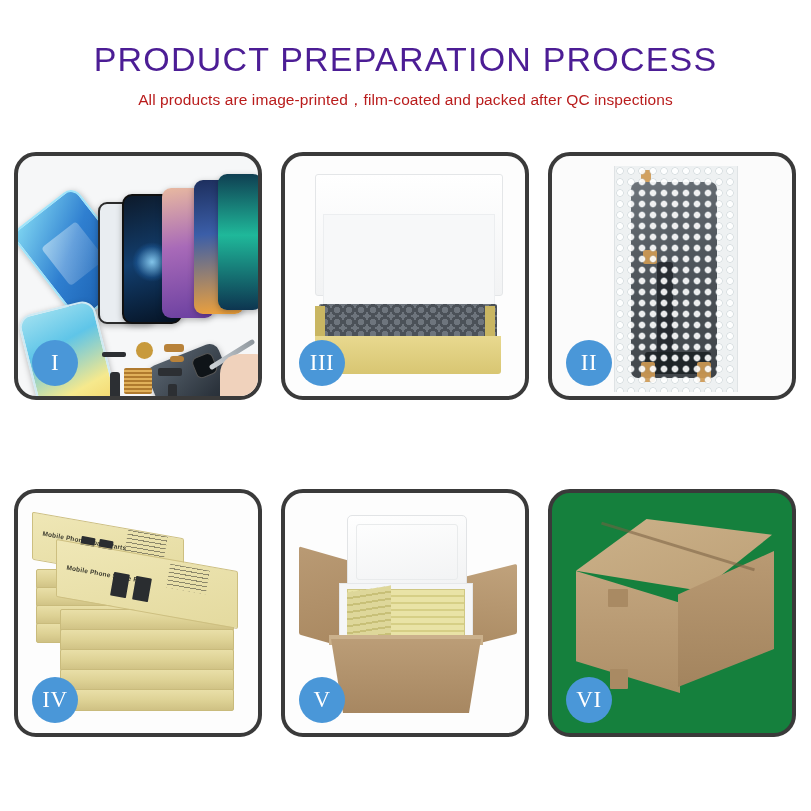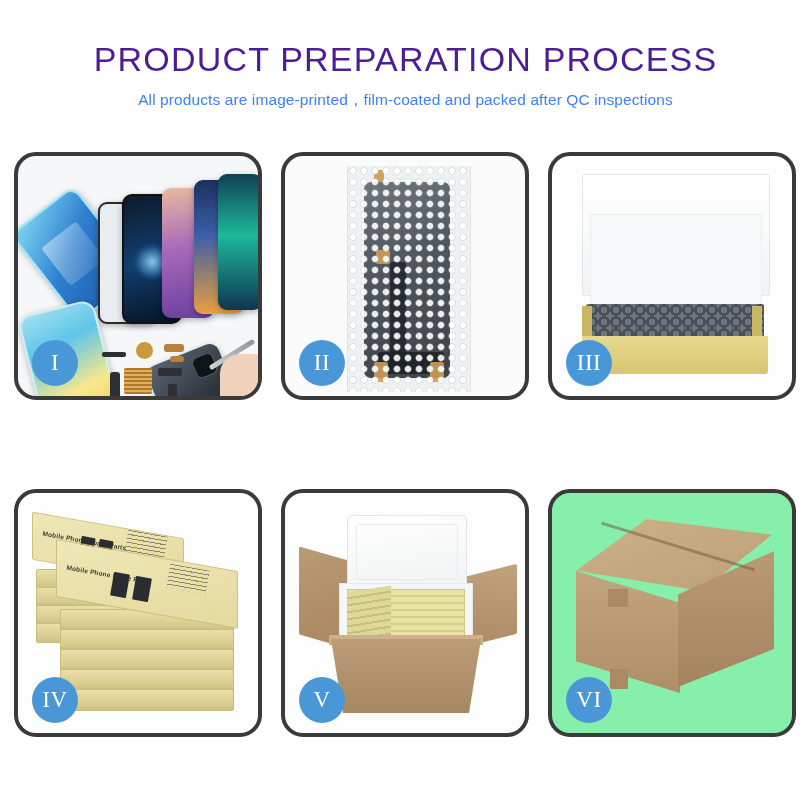--- a/index.html
+++ b/index.html
@@ -25,21 +25,21 @@
     font-weight: 400;
     letter-spacing: 1.2px;
     color: #4c1d95;
     line-height: 1;
     margin: 0;
     font-family: "Liberation Sans", sans-serif;
   }
   .subtitle {
     font-size: 15.5px;
     font-weight: 400;
-    color: #3b82f6;
+    color: #b91c1c;
     margin: 14px 0 0 0;
     letter-spacing: 0.1px;
   }
 
   
   .grid {
     position: absolute;
     top: 152px;
     left: 14px;
     width: 783px;
@@ -379,21 +379,21 @@
     clip-path: polygon(0 0, 100% 0, 92% 100%, 8% 100%);
   }
   .c5-rim {
     position:absolute;
     left: 44px; top: 142px;
     width: 154px; height: 10px;
     background: #cbb18c;
   }
 
   
-  .p6 { background: #86efac; }
+  .p6 { background: #15803d; }
   .c6-top {
     position:absolute;
     left: 24px; top: 26px;
     width: 196px; height: 72px;
     background: linear-gradient(160deg,#cbb189 0%,#bda077 100%);
     clip-path: polygon(36% 0, 100% 22%, 64% 100%, 0 72%);
   }
   .c6-left {
     position:absolute;
     left: 24px; top: 78px;
@@ -451,48 +451,48 @@
       <div class="chip" style="left:92px;top:216px;width:10px;height:30px;border-radius:3px;"></div>
       <div class="chip" style="left:140px;top:212px;width:24px;height:8px;"></div>
 
       <div class="chip" style="left:150px;top:228px;width:9px;height:14px;border-radius:2px;"></div>
       <div class="tweezer" style="left:188px;top:196px;"></div>
       <div class="hand"></div>
     </div>
     <div class="badge">I</div>
   </div>
 
+  <div class="card p3">
+    <div class="card-scene">
+      <div class="b3-lid"></div>
+      <div class="b3-foam"></div>
+      <div class="b3-inner"></div>
+      <div class="b3-side"></div>
+      <div class="b3-side-r"></div>
+      <div class="b3-front"></div>
+    </div>
+    <div class="badge">III</div>
+  </div>
+
   <div class="card p2">
     <div class="card-scene">
       <div class="bw-bag">
         <div class="bw-screen"></div>
         <div class="bw-flex"></div>
         <div class="bw-flex2"></div>
         <div class="bw-tape" style="left:26px;top:4px;width:10px;height:12px;"></div>
         <div class="bw-tape" style="left:28px;top:84px;width:14px;height:14px;"></div>
         <div class="bw-tape" style="left:26px;top:196px;width:14px;height:20px;"></div>
         <div class="bw-tape" style="left:82px;top:196px;width:14px;height:20px;"></div>
         <div class="bw-bubbles"></div>
       </div>
     </div>
     <div class="badge">II</div>
   </div>
 
-  <div class="card p3">
-    <div class="card-scene">
-      <div class="b3-lid"></div>
-      <div class="b3-foam"></div>
-      <div class="b3-inner"></div>
-      <div class="b3-side"></div>
-      <div class="b3-side-r"></div>
-      <div class="b3-front"></div>
-    </div>
-    <div class="badge">III</div>
-  </div>
-
   <div class="card p4">
     <div class="card-scene stack">
       <div class="sbox" style="left:18px;top:76px;width:118px;height:18px;"></div>
       <div class="sbox" style="left:18px;top:94px;width:118px;height:18px;"></div>
       <div class="sbox" style="left:18px;top:112px;width:118px;height:18px;"></div>
       <div class="sbox" style="left:18px;top:130px;width:118px;height:18px;"></div>
       <div class="sbox-top" style="left:14px;top:32px;width:150px;height:46px;transform:skewY(10deg);"></div>
       <div class="lbl" style="left:24px;top:44px;transform:rotate(10deg);">Mobile Phone Spare Parts</div>
       <div class="lbl-img" style="left:62px;top:44px;width:14px;height:20px;transform:rotate(10deg);"></div>
       <div class="lbl-img" style="left:80px;top:47px;width:14px;height:20px;transform:rotate(10deg);"></div>

